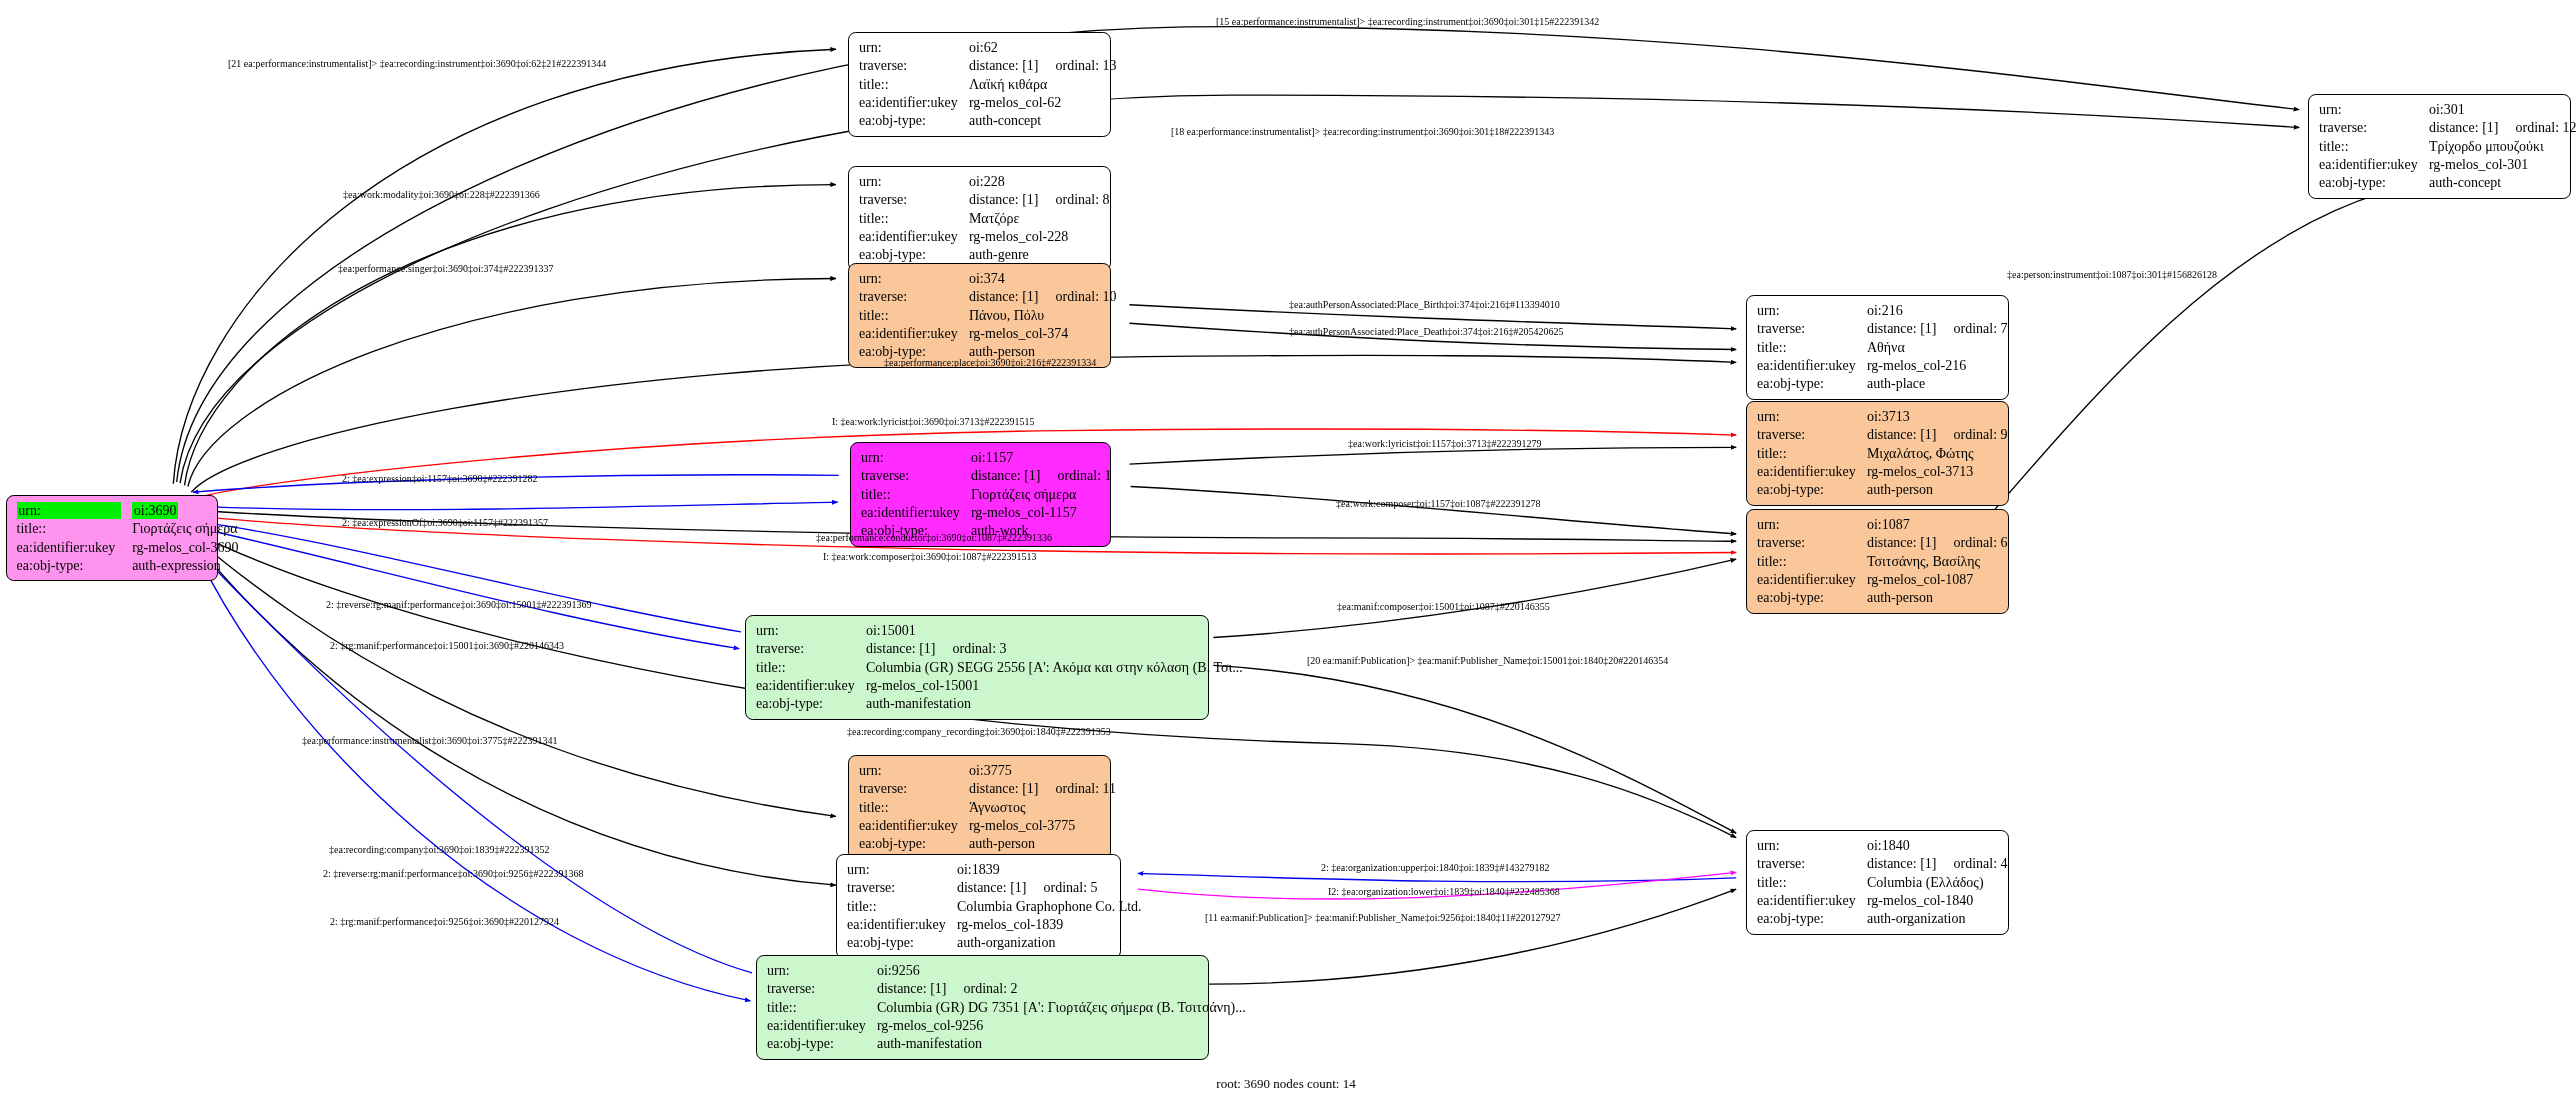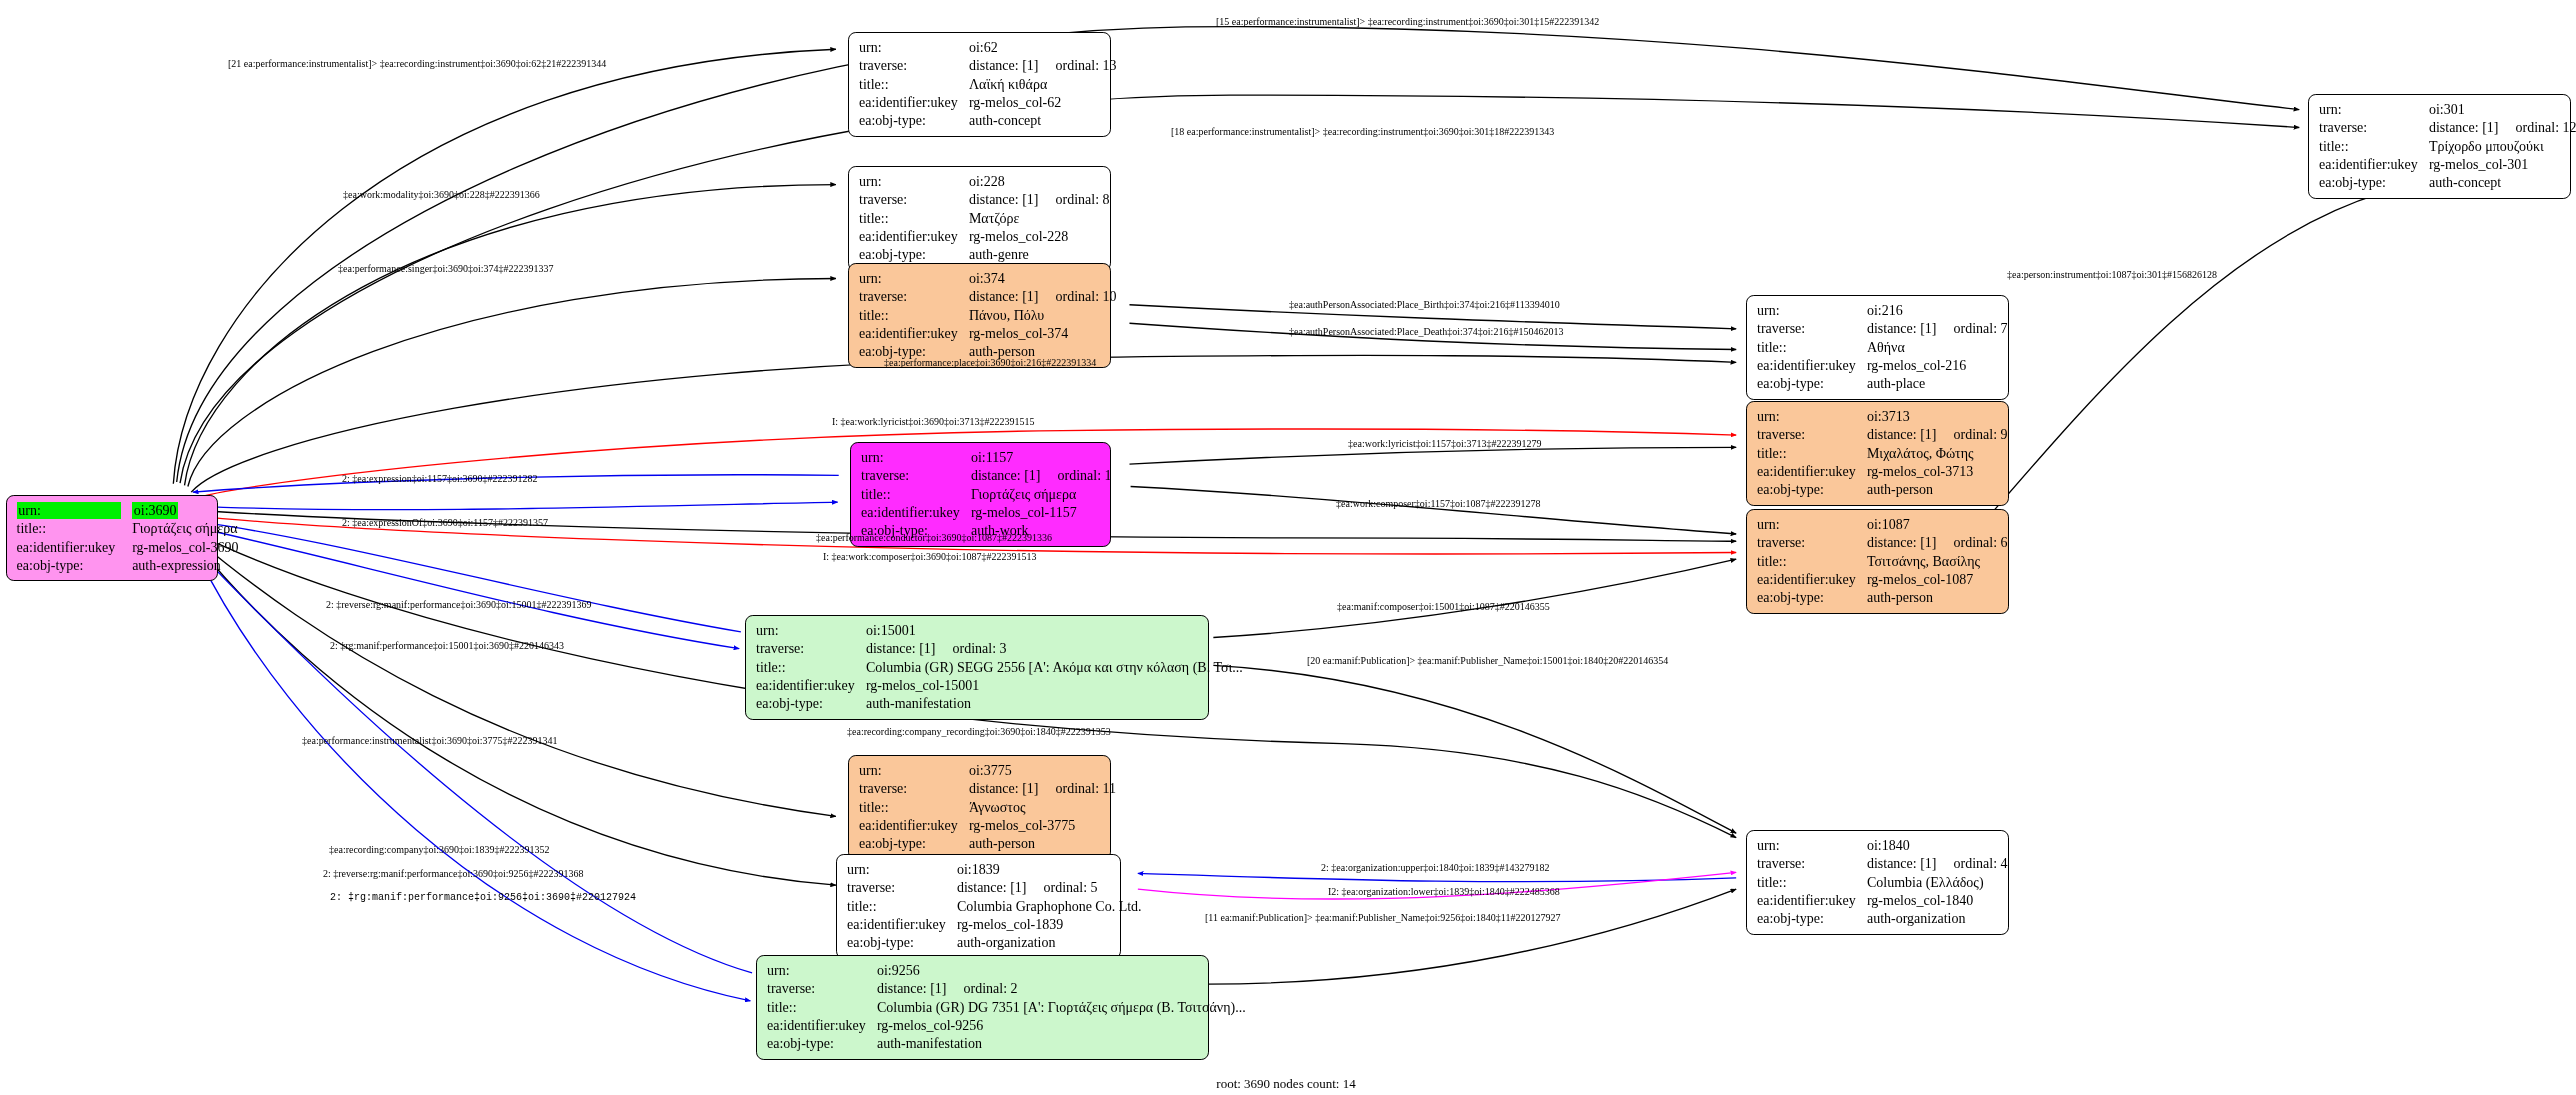--- a/index.html
+++ b/index.html
@@ -549,40 +549,40 @@
 
   </div>
 
   <div id="label-layer">
     <div class="elabel" style="left:228px;  top:59px;">[21 ea:performance:instrumentalist]&gt; ‡ea:recording:instrument‡oi:3690‡oi:62‡21#222391344</div>
     <div class="elabel" style="left:1216px; top:17px;">[15 ea:performance:instrumentalist]&gt; ‡ea:recording:instrument‡oi:3690‡oi:301‡15#222391342</div>
     <div class="elabel" style="left:1171px; top:127px;">[18 ea:performance:instrumentalist]&gt; ‡ea:recording:instrument‡oi:3690‡oi:301‡18#222391343</div>
     <div class="elabel" style="left:343px;  top:190px;">‡ea:work:modality‡oi:3690‡oi:228‡#222391366</div>
     <div class="elabel" style="left:338px;  top:264px;">‡ea:performance:singer‡oi:3690‡oi:374‡#222391337</div>
     <div class="elabel" style="left:1289px; top:300px;">‡ea:authPersonAssociated:Place_Birth‡oi:374‡oi:216‡#113394010</div>
-    <div class="elabel" style="left:1289px; top:327px;">‡ea:authPersonAssociated:Place_Death‡oi:374‡oi:216‡#150462013</div>
+    <div class="elabel" style="left:1289px; top:327px;">‡ea:authPersonAssociated:Place_Death‡oi:374‡oi:216‡#205420625</div>
     <div class="elabel" style="left:884px; top:358px;">‡ea:performance:place‡oi:3690‡oi:216‡#222391334</div>
     <div class="elabel" style="left:2007px; top:270px;">‡ea:person:instrument‡oi:1087‡oi:301‡#156826128</div>
     <div class="elabel" style="left:832px; top:417px;">I: ‡ea:work:lyricist‡oi:3690‡oi:3713‡#222391515</div>
     <div class="elabel" style="left:1348px; top:439px;">‡ea:work:lyricist‡oi:1157‡oi:3713‡#222391279</div>
     <div class="elabel" style="left:342px;  top:474px;">2: ‡ea:expression‡oi:1157‡oi:3690‡#222391282</div>
     <div class="elabel" style="left:1336px; top:499px;">‡ea:work:composer‡oi:1157‡oi:1087‡#222391278</div>
     <div class="elabel" style="left:342px;  top:518px;">2: ‡ea:expressionOf‡oi:3690‡oi:1157‡#222391357</div>
     <div class="elabel" style="left:816px; top:533px;">‡ea:performance:conductor‡oi:3690‡oi:1087‡#222391336</div>
     <div class="elabel" style="left:823px; top:552px;">I: ‡ea:work:composer‡oi:3690‡oi:1087‡#222391513</div>
     <div class="elabel" style="left:326px;  top:600px;">2: ‡reverse:rg:manif:performance‡oi:3690‡oi:15001‡#222391369</div>
     <div class="elabel" style="left:1337px; top:602px;">‡ea:manif:composer‡oi:15001‡oi:1087‡#220146355</div>
     <div class="elabel" style="left:330px;  top:641px;">2: ‡rg:manif:performance‡oi:15001‡oi:3690‡#220146343</div>
     <div class="elabel" style="left:1307px; top:656px;">[20 ea:manif:Publication]&gt; ‡ea:manif:Publisher_Name‡oi:15001‡oi:1840‡20#220146354</div>
     <div class="elabel" style="left:805px; top:727px;margin-left:42px;">‡ea:recording:company_recording‡oi:3690‡oi:1840‡#222391353</div>
     <div class="elabel" style="left:302px;  top:736px;">‡ea:performance:instrumentalist‡oi:3690‡oi:3775‡#222391341</div>
     <div class="elabel" style="left:329px;  top:845px;">‡ea:recording:company‡oi:3690‡oi:1839‡#222391352</div>
     <div class="elabel" style="left:1321px; top:863px;">2: ‡ea:organization:upper‡oi:1840‡oi:1839‡#143279182</div>
     <div class="elabel" style="left:1328px; top:887px;">I2: ‡ea:organization:lower‡oi:1839‡oi:1840‡#222485368</div>
     <div class="elabel" style="left:1205px; top:913px;">[11 ea:manif:Publication]&gt; ‡ea:manif:Publisher_Name‡oi:9256‡oi:1840‡11#220127927</div>
     <div class="elabel" style="left:323px;  top:869px;">2: ‡reverse:rg:manif:performance‡oi:3690‡oi:9256‡#222391368</div>
-    <div class="elabel" style="left:330px;  top:893px;font-family:Liberation Mono, monospace;">2: ‡rg:manif:performance‡oi:9256‡oi:3690‡#220127924</div>
+    <div class="elabel" style="left:330px;  top:917px;">2: ‡rg:manif:performance‡oi:9256‡oi:3690‡#220127924</div>
   </div>
 
   <div class="footer" style="left:1286px; top:1076px;">root: 3690 nodes count: 14</div>
 
 </div>
 
 
 </body></html>

